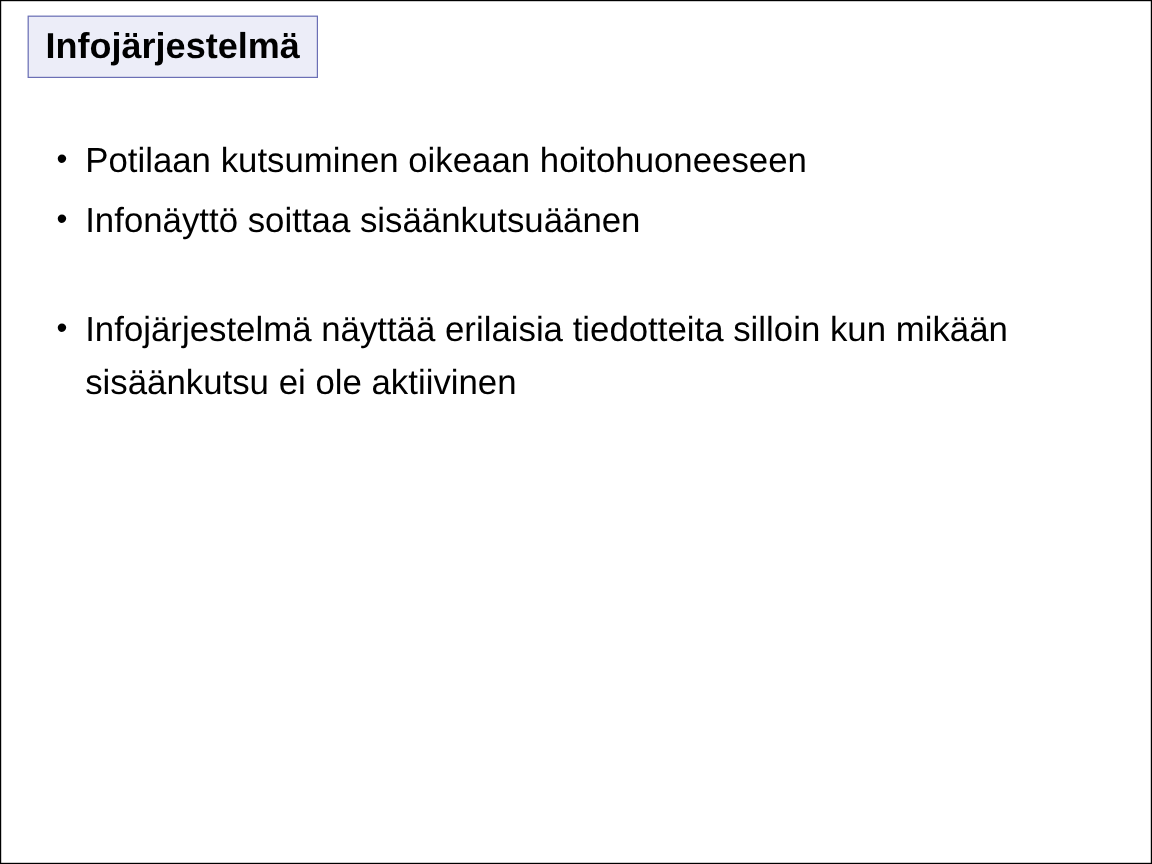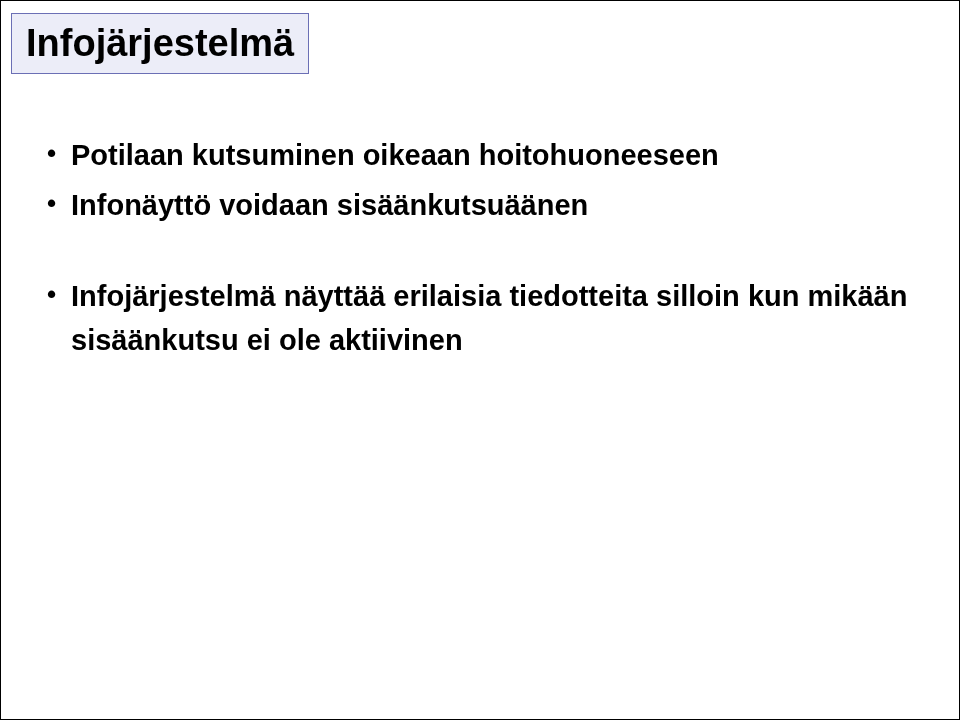--- a/index.html
+++ b/index.html
@@ -14,33 +14,32 @@
   .slide {
     position: relative;
     width: 960px;
     height: 720px;
     box-sizing: border-box;
     border: 1px solid #000;
   }
   .title-box {
     position: absolute;
     top: 12px;
-    left: 10px;
+    left: 22px;
     padding: 8px 14px;
     background: #ecedf8;
     border: 1px solid #6b6fb5;
-    font-size: 38px;
+    font-size: 30px;
     font-weight: bold;
   }
   .content {
     position: absolute;
-    top: 133px;
+    top: 112px;
     left: 40px;
     right: 40px;
-    font-weight: bold;
   }
   ul.bullets {
     list-style: none;
     margin: 0;
     padding: 0;
   }
   ul.bullets > li {
     position: relative;
     padding-left: 30px;
     font-size: 29px;
@@ -61,20 +60,20 @@
 </style>
 </head>
 <body>
 
 <div class="slide">
   <div class="title-box">Infojärjestelmä</div>
 
   <div class="content">
     <ul class="bullets">
       <li>Potilaan kutsuminen oikeaan hoitohuoneeseen</li>
-      <li>Infonäyttö voidaan sisäänkutsuäänen</li>
+      <li>Infonäyttö soittaa sisäänkutsuäänen</li>
     </ul>
     <div class="gap"></div>
     <ul class="bullets">
       <li>Infojärjestelmä näyttää erilaisia tiedotteita silloin kun mikään sisäänkutsu ei ole aktiivinen</li>
     </ul>
   </div>
 </div>
 
 </body></html>

